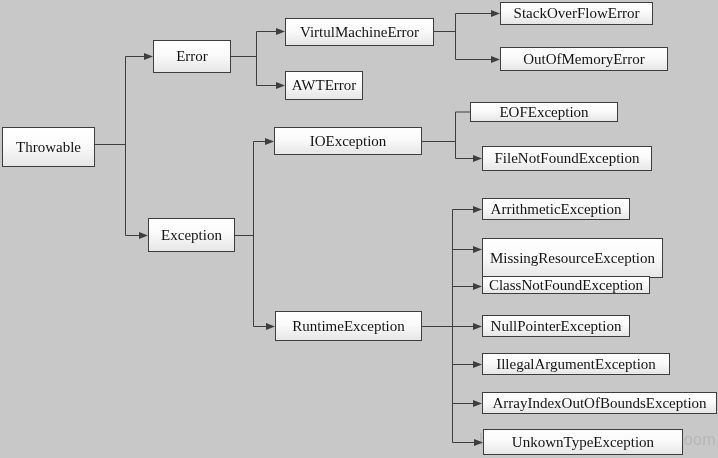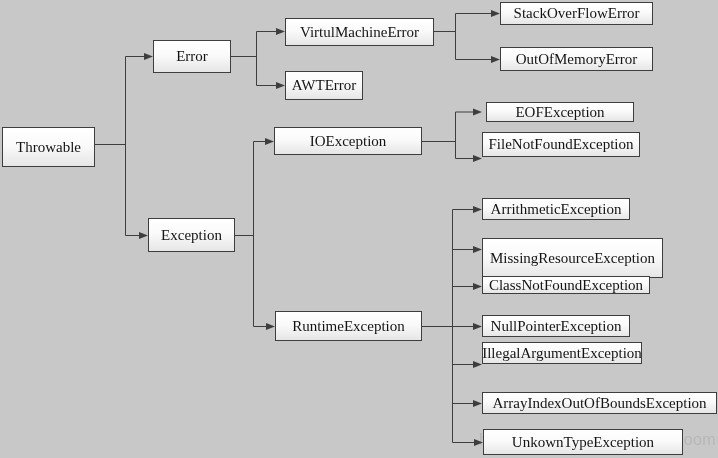--- a/index.html
+++ b/index.html
@@ -82,39 +82,39 @@
   <div class="node" style="left:2px;top:127px;width:93px;height:40px">Throwable</div>
 
   <div class="node" style="left:153px;top:40px;width:78px;height:33px">Error</div>
 
   <div class="node" style="left:285px;top:18px;width:149px;height:28px">VirtulMachineError</div>
 
   <div class="node" style="left:285px;top:71px;width:78px;height:29px">AWTError</div>
 
   <div class="node" style="left:500px;top:2px;width:153px;height:23px">StackOverFlowError</div>
 
-  <div class="node" style="left:500px;top:47px;width:153px;height:24px">OutOfMemoryError</div>
+  <div class="node" style="left:500px;top:47px;width:168px;height:24px">OutOfMemoryError</div>
 
   <div class="node" style="left:148px;top:218px;width:87px;height:34px">Exception</div>
 
   <div class="node" style="left:274px;top:127px;width:148px;height:28px">IOException</div>
 
-  <div class="node" style="left:486px;top:102px;width:148px;height:20px">EOFException</div>
+  <div class="node" style="left:470px;top:102px;width:148px;height:20px">EOFException</div>
 
-  <div class="node" style="left:482px;top:132px;width:158px;height:25px">FileNotFoundException</div>
+  <div class="node" style="left:482px;top:146px;width:170px;height:25px">FileNotFoundException</div>
 
   <div class="node" style="left:275px;top:311px;width:147px;height:30px">RuntimeException</div>
 
   <div class="node" style="left:482px;top:198px;width:148px;height:22px">ArrithmeticException</div>
 
   <div class="node" style="left:482px;top:238px;width:181px;height:40px">MissingResourceException</div>
 
   <div class="node" style="left:482px;top:276px;width:168px;height:18px">ClassNotFoundException</div>
 
   <div class="node" style="left:482px;top:315px;width:148px;height:22px">NullPointerException</div>
 
-  <div class="node" style="left:482px;top:342px;width:160px;height:22px">IllegalArgumentException</div>
+  <div class="node" style="left:482px;top:353px;width:188px;height:22px">IllegalArgumentException</div>
 
   <div class="node" style="left:482px;top:392px;width:235px;height:22px">ArrayIndexOutOfBoundsException</div>
 
   <div class="node" style="left:483px;top:429px;width:200px;height:26px">UnkownTypeException</div>
 
 </div>
 
 </body></html>

